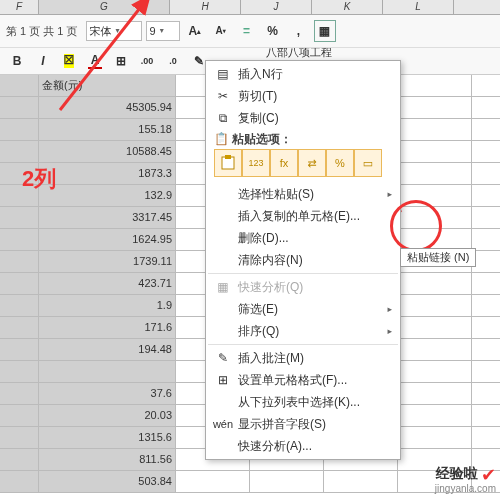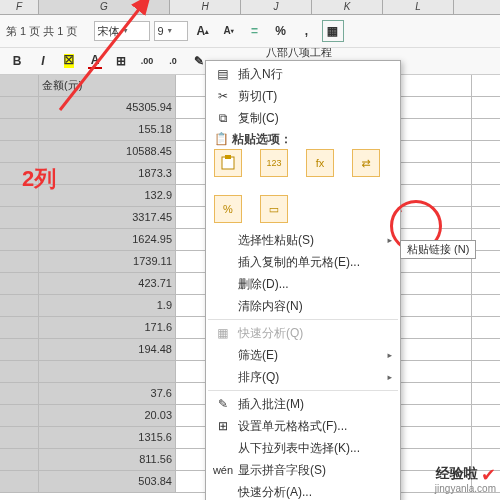--- a/index.html
+++ b/index.html
@@ -1,17 +1,17 @@
 <!DOCTYPE html>
 <html><head>
 <meta charset="utf-8">
 <style>
   body{margin:0;font:11px/1 Arial,sans-serif;background:#fff;color:#333;width:500px;height:500px;overflow:hidden;position:relative}
   .topbar{display:flex;align-items:center;gap:4px;padding:2px 6px;background:#f8f8f8;border-bottom:1px solid #ddd;height:28px;position:relative;z-index:5}
-  .pager{font-size:11px;color:#444;white-space:nowrap;margin-right:12px}
+  .pager{font-size:11px;color:#444;white-space:nowrap;margin-right:4px}
   .select{display:inline-flex;align-items:center;border:1px solid #bbb;background:#fff;height:18px;padding:0 3px;font-size:11px}
   .select .dd{margin-left:4px;color:#666;font-size:8px}
   .tb-btn{width:20px;height:20px;display:flex;align-items:center;justify-content:center;border:1px solid transparent;cursor:pointer}
   .tb-ic{width:14px;height:14px;display:flex;align-items:center;justify-content:center;font-weight:bold;font-size:12px}
   .colhead{display:flex;background:#e8e8e8;height:14px;border-bottom:1px solid #aaa;position:relative;z-index:1}
   .ch{border-right:1px solid #aaa;text-align:center;font-style:italic;line-height:14px;font-size:10px;color:#444}
   .chF{width:38px}
   .chG{width:130px;background:#d8d8d8}
   .chRest{width:70px}
   .grid{position:relative}
@@ -19,28 +19,28 @@
   .cF{width:38px;border-right:1px solid #bbb;background:#d0d0d0}
   .cG{width:130px;border-right:1px solid #bbb;text-align:right;padding:0 3px;line-height:21px;background:#d0d0d0}
   .cGh{background:#d0d0d0;text-align:left}
   .cR{width:70px;border-right:1px solid #bbb;line-height:21px;text-align:right;padding-right:3px}
   .menu{position:absolute;left:205px;top:60px;width:190px;background:#fff;border:1px solid #aaa;box-shadow:2px 2px 6px rgba(0,0,0,.25);padding:2px;z-index:10}
   .mi{display:flex;align-items:center;height:22px;padding:0 6px;font-size:12px;color:#333;cursor:default}
   .mi .ic{width:18px;display:flex;align-items:center;justify-content:center;margin-right:6px}
   .mi .arr{margin-left:auto;color:#666;font-size:9px}
   .mi.dis{color:#aaa}
   .lbl{padding:4px 6px 2px;font-size:12px;color:#444}
-  .paste-row{display:flex;gap:18px;padding:2px 6px 6px;flex-wrap:wrap}
+  .paste-row{display:flex;gap:0;padding:2px 6px 6px;flex-wrap:wrap}
   .pb{width:26px;height:26px;border:1px solid #eab95a;background:#fff3dc;display:flex;align-items:center;justify-content:center;position:relative;cursor:pointer}
   .pb svg{display:block}
   .sep{height:1px;background:#e0e0e0;margin:2px 0}
   .annot{position:absolute;left:22px;top:168px;color:#e33;font:bold 22px/1 SimHei,sans-serif;z-index:8}
   .arrow-red{position:absolute;z-index:7}
   .circle{position:absolute;left:390px;top:200px;width:46px;height:46px;border:3px solid #e33;border-radius:50%;z-index:15;pointer-events:none}
-  .tooltip{position:absolute;left:400px;top:240px;background:#fff;border:1px solid #999;padding:3px 6px;font-size:11px;z-index:16;white-space:nowrap}
+  .tooltip{position:absolute;left:400px;top:248px;background:#fff;border:1px solid #999;padding:3px 6px;font-size:11px;z-index:16;white-space:nowrap}
   .wm{position:absolute;right:4px;bottom:6px;z-index:20;text-align:right}
   .wm .t1{font:bold 14px SimHei;color:#333}
   .wm .chk{color:#e33;font-size:18px;display:inline-block;vertical-align:middle}
   .wm .t2{font-size:10px;color:#888}
   .partial-head{position:absolute;left:266px;top:47px;font-size:11px;color:#333;z-index:3;white-space:nowrap}
 </style>
 </head>
 <body>
 
 <div class="colhead">

